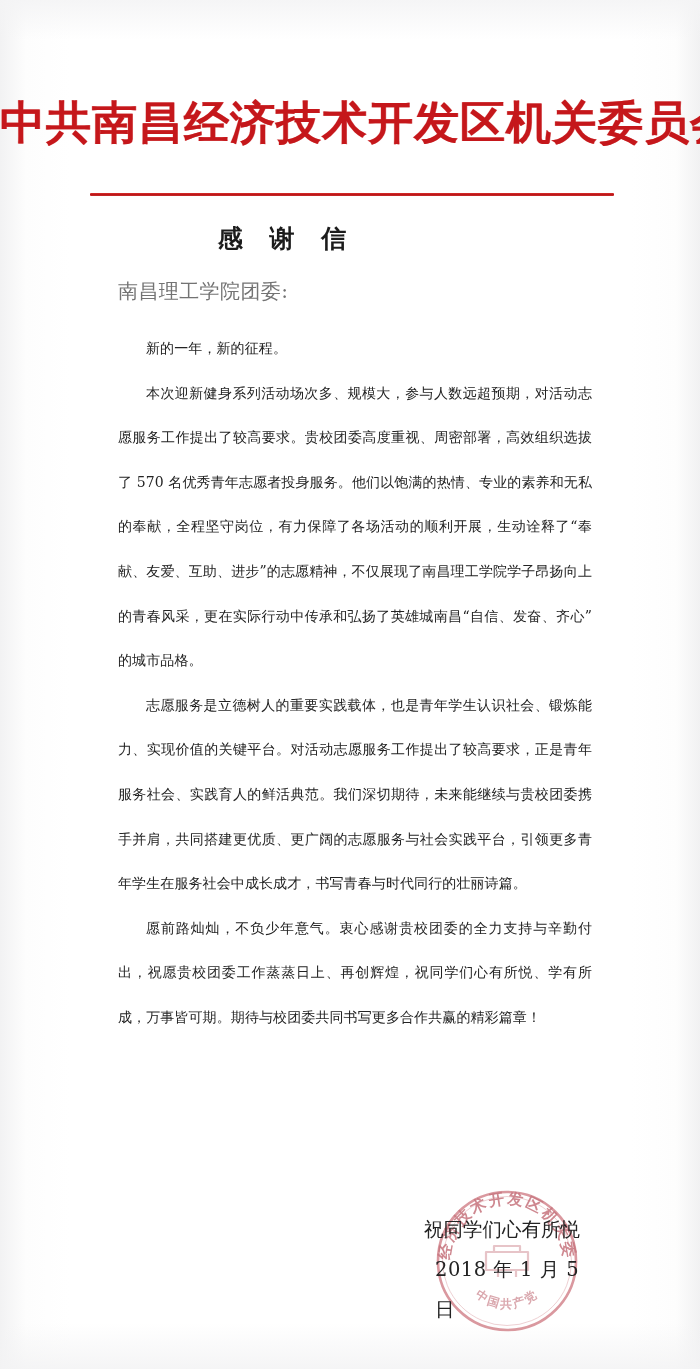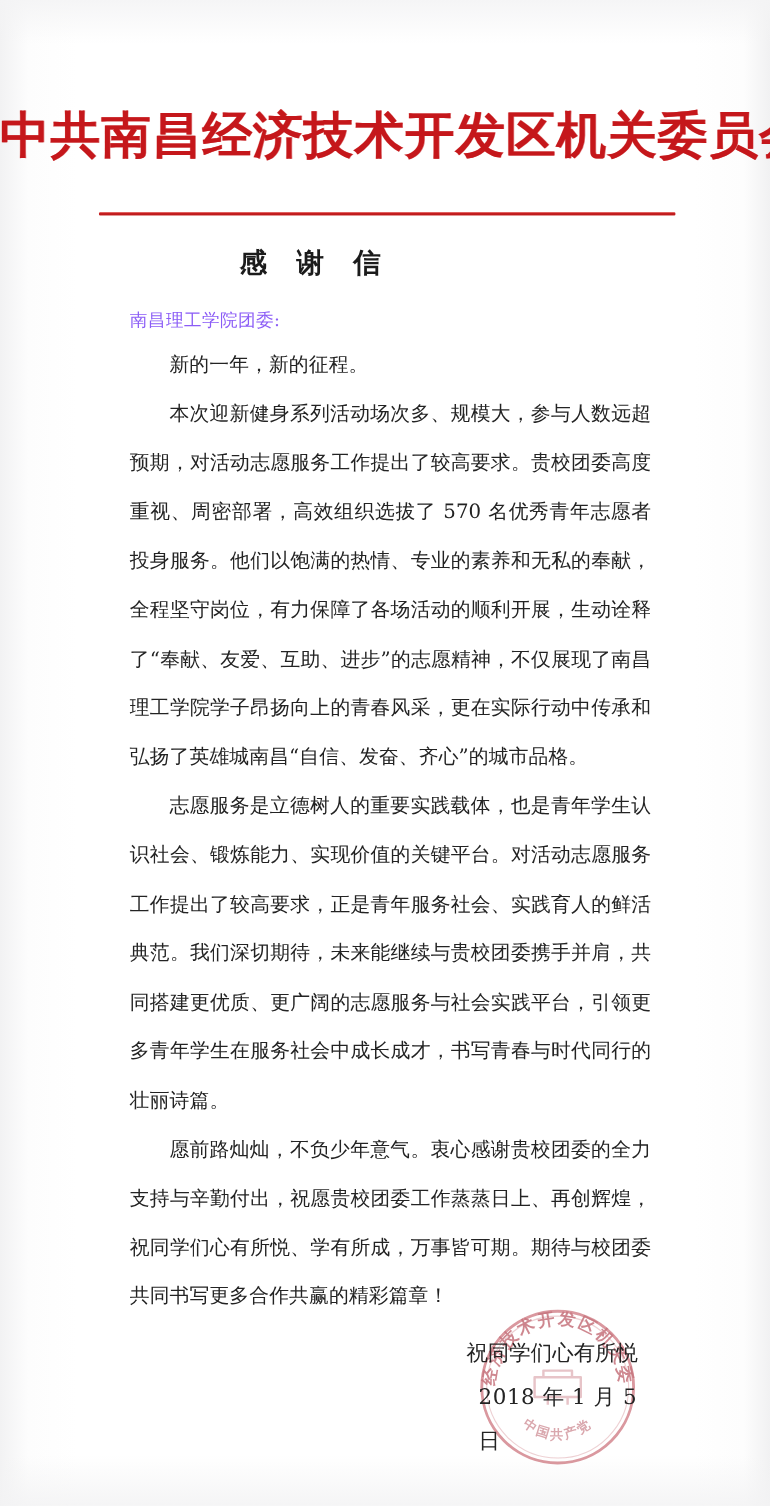--- a/index.html
+++ b/index.html
@@ -87,28 +87,28 @@
   }
 
   
   .body-block {
     position: absolute;
     left: 118px;
     top: 276px;
     width: 474px;
   }
   .salutation {
-    font-size: 16px;
+    font-size: 20px;
     line-height: 30px;
-    color: #8b5cf6;
+    color: #737373;
     letter-spacing: 0.4px;
-    margin-bottom: 4px;
+    margin-bottom: 20px;
   }
   .para {
-    font-size: 18px;
+    font-size: 14px;
     line-height: 44.6px;
     color: #232323;
     text-align: justify;
     text-justify: inter-character;
     text-indent: 2em;
     letter-spacing: 0.1px;
     margin: 0;
   }
 
   

